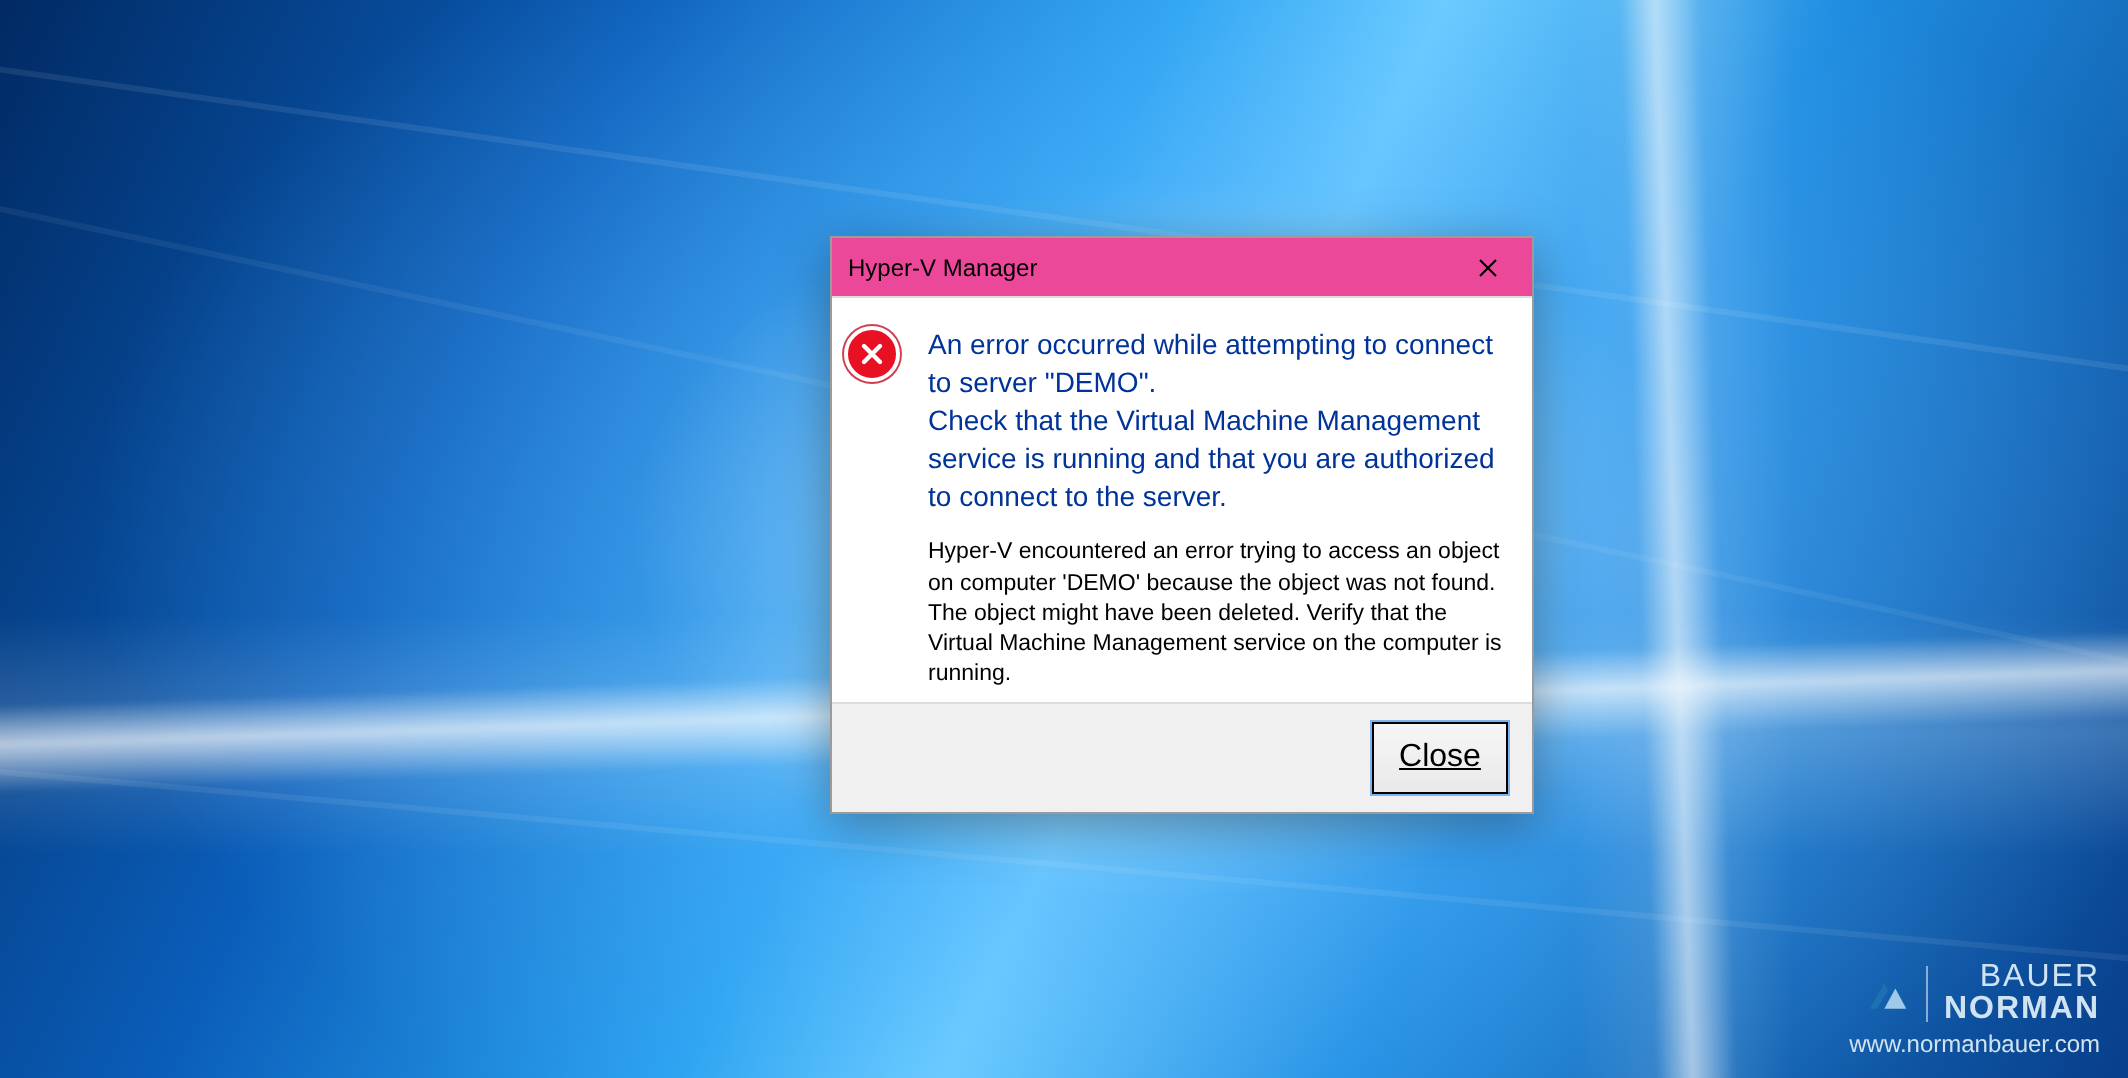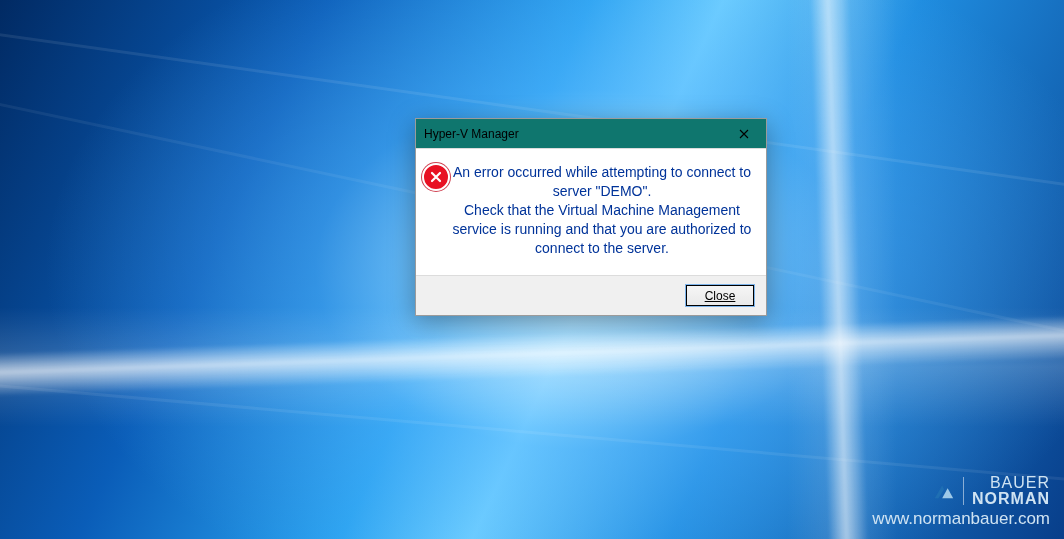--- a/index.html
+++ b/index.html
@@ -60,40 +60,39 @@
       background: #ffffff;
       border: 1px solid #9b9b9b;
       box-shadow: 0 6px 24px rgba(0,0,0,0.35);
       font-size: 12px;
     }
     .titlebar {
       height: 30px;
       display: flex; align-items: center;
       padding-left: 8px;
       border-bottom: 1px solid #dcdcdc;
-      background: #0f766e;
+      background: #ec4899;
       position: relative;
     }
     .titlebar-title {
       font-size: 12px;
       color: #000;
     }
     .titlebar-close {
       position: absolute; right: 0; top: 0;
       width: 45px; height: 29px;
       display: flex; align-items: center; justify-content: center;
       cursor: default;
     }
     .titlebar-close svg { width: 10px; height: 10px; }
 
     .content {
       padding: 14px 14px 6px 6px;
       display: flex;
-      gap: 2px;
-      text-align: center;
+      gap: 14px;
     }
     .error-icon-wrap { flex: 0 0 auto; }
     .error-icon {
       width: 28px; height: 28px; border-radius: 50%;
       background: #e81123;
       display: flex; align-items: center; justify-content: center;
       border: 2px solid #ffffff;
       box-shadow: 0 0 0 1px #d04050;
     }
     .error-icon svg { width: 14px; height: 14px; }
@@ -113,22 +112,22 @@
 
     .button-row {
       background: #f0f0f0;
       border-top: 1px solid #dcdcdc;
       padding: 9px 12px;
       display: flex;
       justify-content: flex-end;
     }
     .btn {
       min-width: 68px;
-      height: 21px;
-      font-size: 12px;
+      height: 36px;
+      font-size: 16px;
       font-family: inherit;
       background: #e1e1e1;
       background: linear-gradient(#f6f6f6, #e9e9e9);
       border: 1px solid #0078d7;
       outline: 1px solid #000;
       outline-offset: -1px;
       box-shadow: 0 0 0 1px #7eb4ea;
       cursor: default;
       display: flex; align-items:center; justify-content:center;
     }
@@ -149,21 +148,21 @@
     .wm-name {
       letter-spacing: 1px; font-size: 16px; line-height: 1;
       color: #cfe3f2;
     }
     .wm-name .thin { font-weight: 300; }
     .wm-name .bold { font-weight: 600; }
     .wm-divider {
       width: 1px; height: 28px; background: rgba(255,255,255,0.5);
     }
     .wm-url {
-      font-size: 17px; color: #cfe3f2; margin-top: 2px;
+      font-size: 12px; color: #cfe3f2; margin-top: 2px;
     }
   </style>
 </head>
 <body>
 
 <div class="desktop-bg">
   <div class="beam-h2"></div>
   <div class="beam-v2"></div>
   <div class="beam-h"></div>
   <div class="beam-v"></div>
@@ -185,20 +184,21 @@
   <div class="content">
     <div class="error-icon-wrap">
       <div class="error-icon">
         <svg viewBox="0 0 14 14">
             <path d="M3 3 L11 11 M11 3 L3 11" stroke="#fff" stroke-width="2.2" stroke-linecap="round" fill="none"></path>
           </svg>
       </div>
     </div>
     <div class="messages">
       <div class="main-msg">An error occurred while attempting to connect to server "DEMO".<br>Check that the Virtual Machine Management service is running and that you are authorized to connect to the server.</div>
+      <div class="sub-msg">Hyper-V encountered an error trying to access an object on computer 'DEMO' because the object was not found. The object might have been deleted. Verify that the Virtual Machine Management service on the computer is running.</div>
     </div>
   </div>
 
   <div class="button-row">
     <button class="btn">
       <span>Close</span>
     </button>
   </div>
 </div>
 

